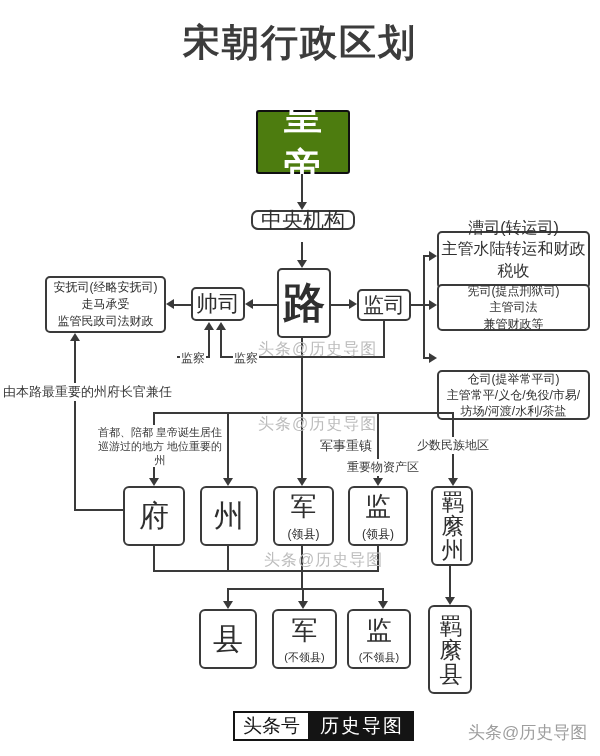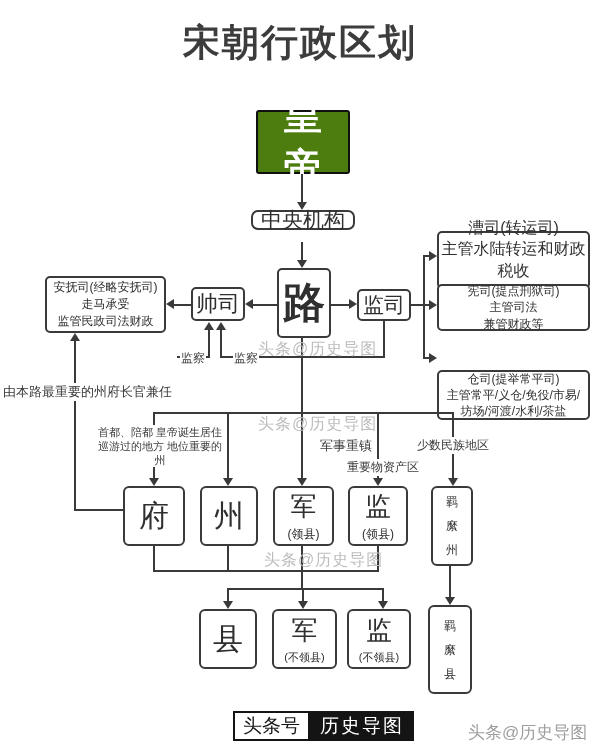--- a/index.html
+++ b/index.html
@@ -30,21 +30,21 @@
   .arr{position:absolute;width:0;height:0;}
   .arr.down{border-left:5px solid transparent;border-right:5px solid transparent;border-top:8px solid var(--line);}
   .arr.up{border-left:5px solid transparent;border-right:5px solid transparent;border-bottom:8px solid var(--line);}
   .arr.left{border-top:5px solid transparent;border-bottom:5px solid transparent;border-right:8px solid var(--line);}
   .arr.right{border-top:5px solid transparent;border-bottom:5px solid transparent;border-left:8px solid var(--line);}
 
   .note{position:absolute;color:#3a3a3a;background:#fff;white-space:nowrap;}
   .edge-label{position:absolute;font-size:12px;color:#3a3a3a;background:#fff;padding:0 1px;white-space:nowrap;}
   .wm{position:absolute;color:var(--wm);font-size:16px;letter-spacing:1px;white-space:nowrap;}
 
-  .vertical-node{line-height:24px;font-size:12px;padding:16px;justify-content:center;}
+  .vertical-node{line-height:24px;font-size:23px;padding:16px;justify-content:center;}
   .vertical-node .stack{width:21px;word-break:break-all;text-align:center;}
 
   .sub{font-size:12px;margin-top:2px;}
 
   .brand{position:absolute;display:flex;}
   .brand .platform{border:2px solid #141414;background:#fff;color:#141414;font-size:19px;
                    height:30px;display:flex;align-items:center;justify-content:center;padding:0 8px;box-sizing:border-box;}
   .brand .account{background:#141414;color:#fff;font-size:19px;letter-spacing:2px;
                   height:30px;display:flex;align-items:center;justify-content:center;padding:0 10px;box-sizing:border-box;}
   .corner-wm{position:absolute;color:#9e9e9e;font-size:17px;white-space:nowrap;}

